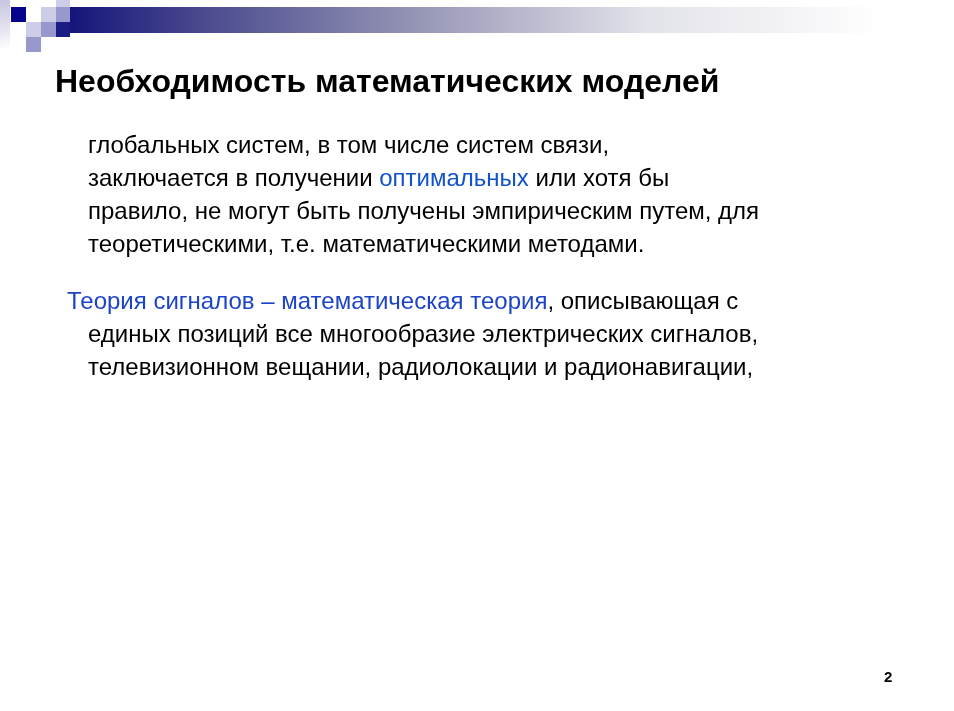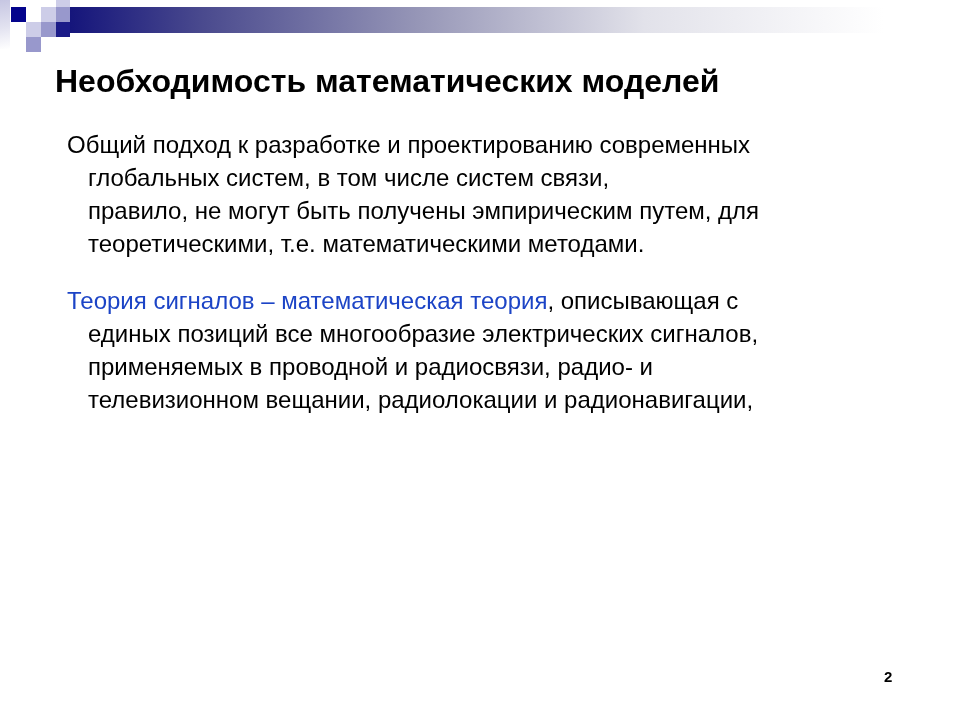--- a/index.html
+++ b/index.html
@@ -73,26 +73,25 @@
 <div class="sq lav  p4"></div>
 <div class="sq lav  p5"></div>
 <div class="sq pur  p6"></div>
 <div class="sq navy-dark p7"></div>
 <div class="sq pur  p8"></div>
 
 <div class="slide-title">Необходимость математических моделей</div>
 
 <div class="body-text">
     <div class="para">
-      <div class="line first"><span class="seg-normal">Общий подход к разработке и проектированию современных</span></div>
       <div class="line"><span class="seg-normal">глобальных систем, в том числе систем связи,</span></div>
+      <div class="line"><span class="seg-normal">заключается в получении </span><span class="seg-blue1">оптимальных</span><span class="seg-normal"> или хотя бы</span></div>
       <div class="line"><span class="seg-normal">правило, не могут быть получены эмпирическим путем, для</span></div>
       <div class="line"><span class="seg-normal">теоретическими, т.е. математическими методами.</span></div>
     </div>
     <div class="para">
       <div class="line first"><span class="seg-blue2">Теория сигналов – математическая теория</span><span class="seg-normal">, описывающая с</span></div>
       <div class="line"><span class="seg-normal">единых позиций все многообразие электрических сигналов,</span></div>
-      <div class="line"><span class="seg-normal">применяемых в проводной и радиосвязи, радио- и</span></div>
       <div class="line"><span class="seg-normal">телевизионном вещании, радиолокации и радионавигации,</span></div>
     </div>
   </div>
 
 <div class="page-number">2</div>
 
 </body></html>

